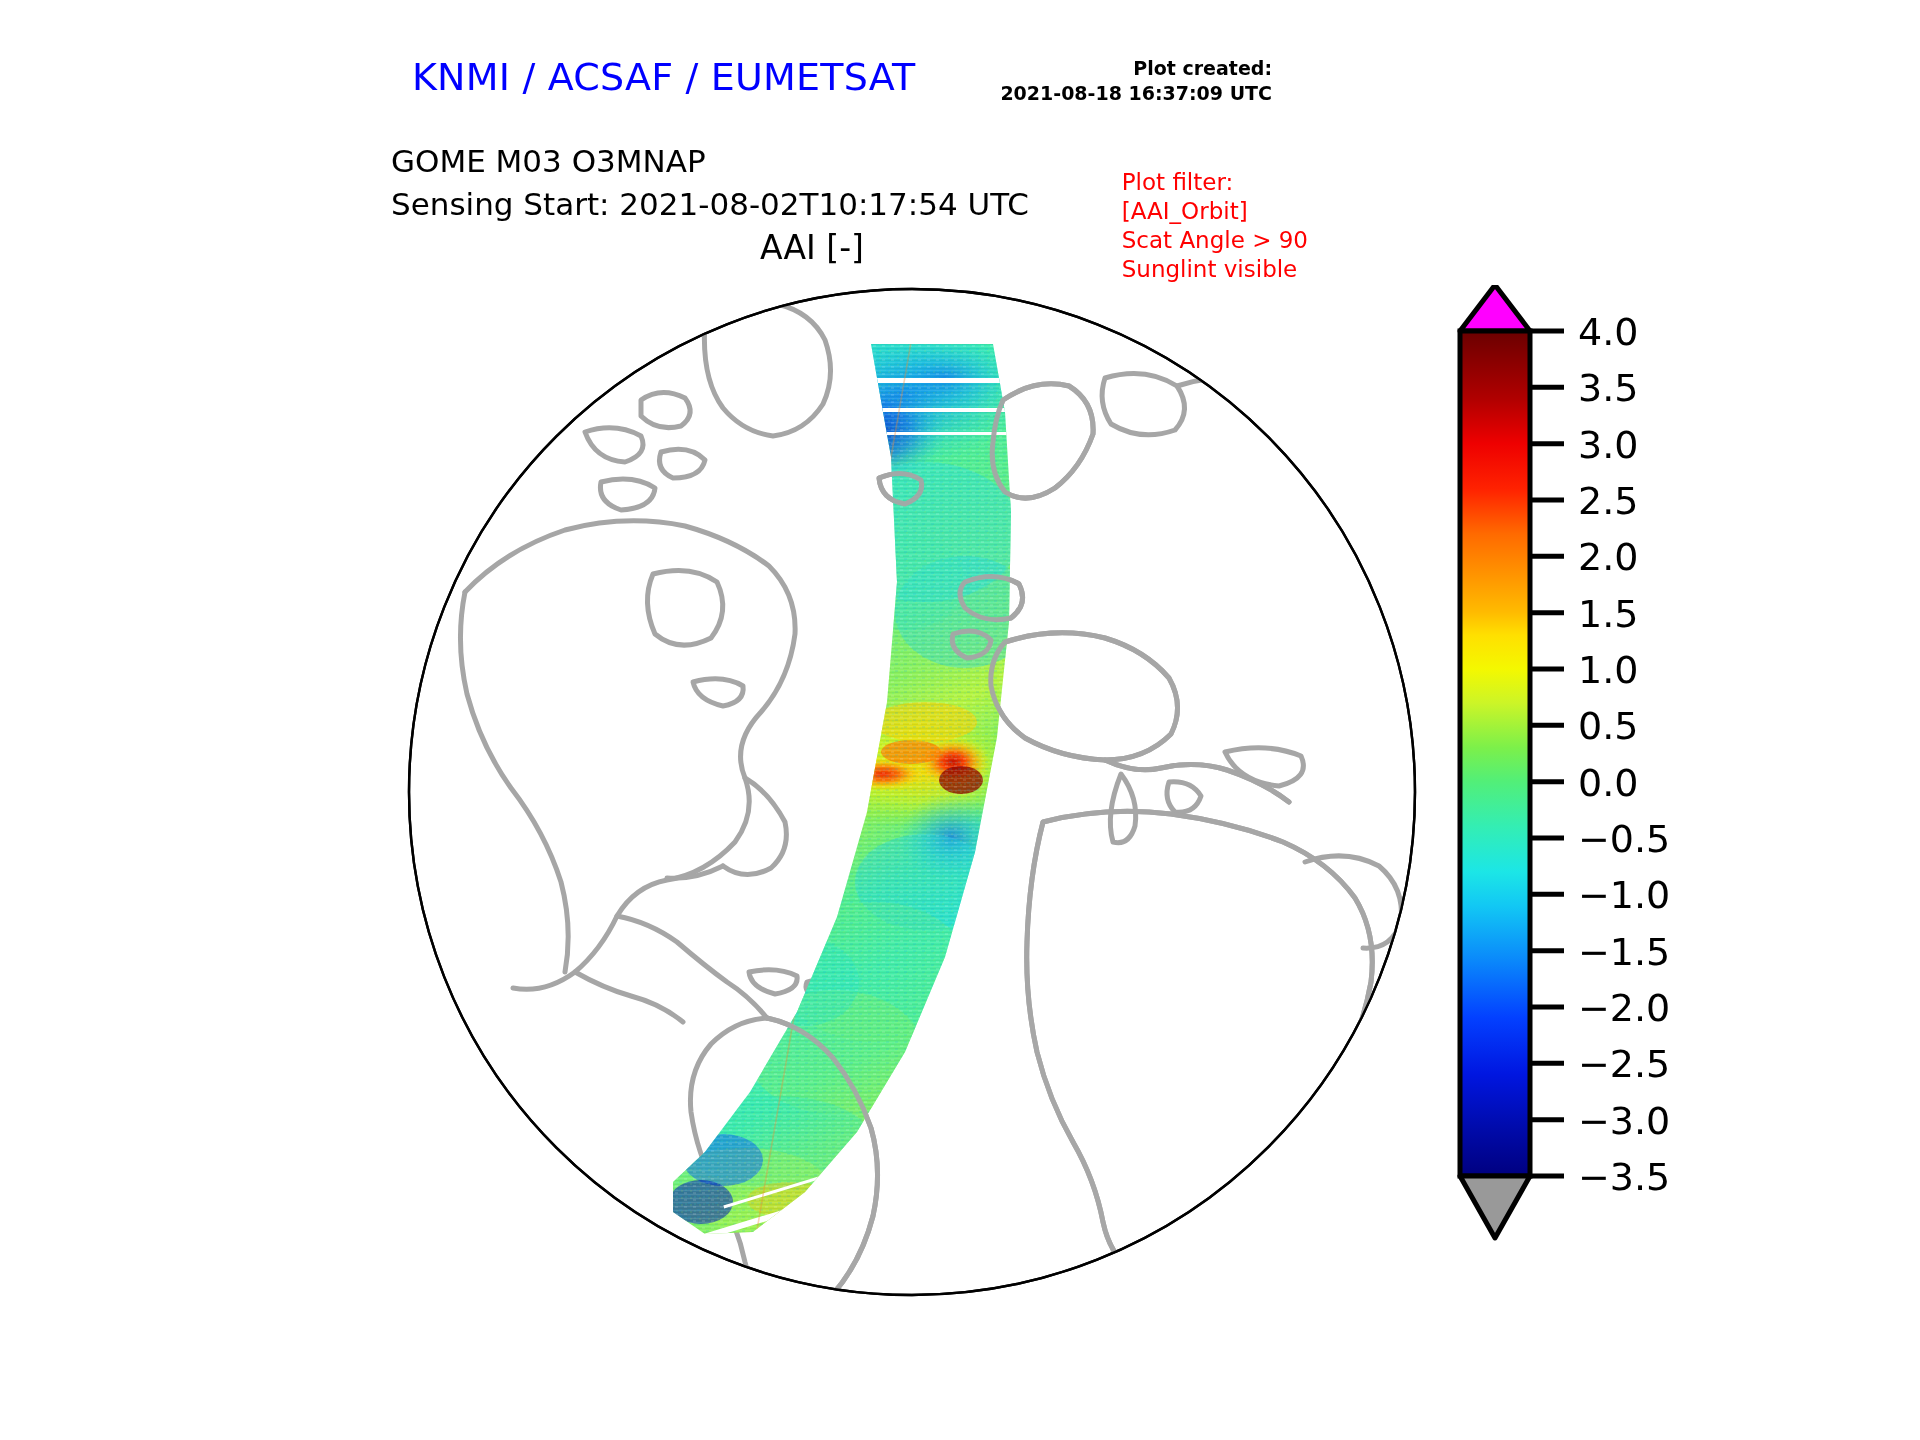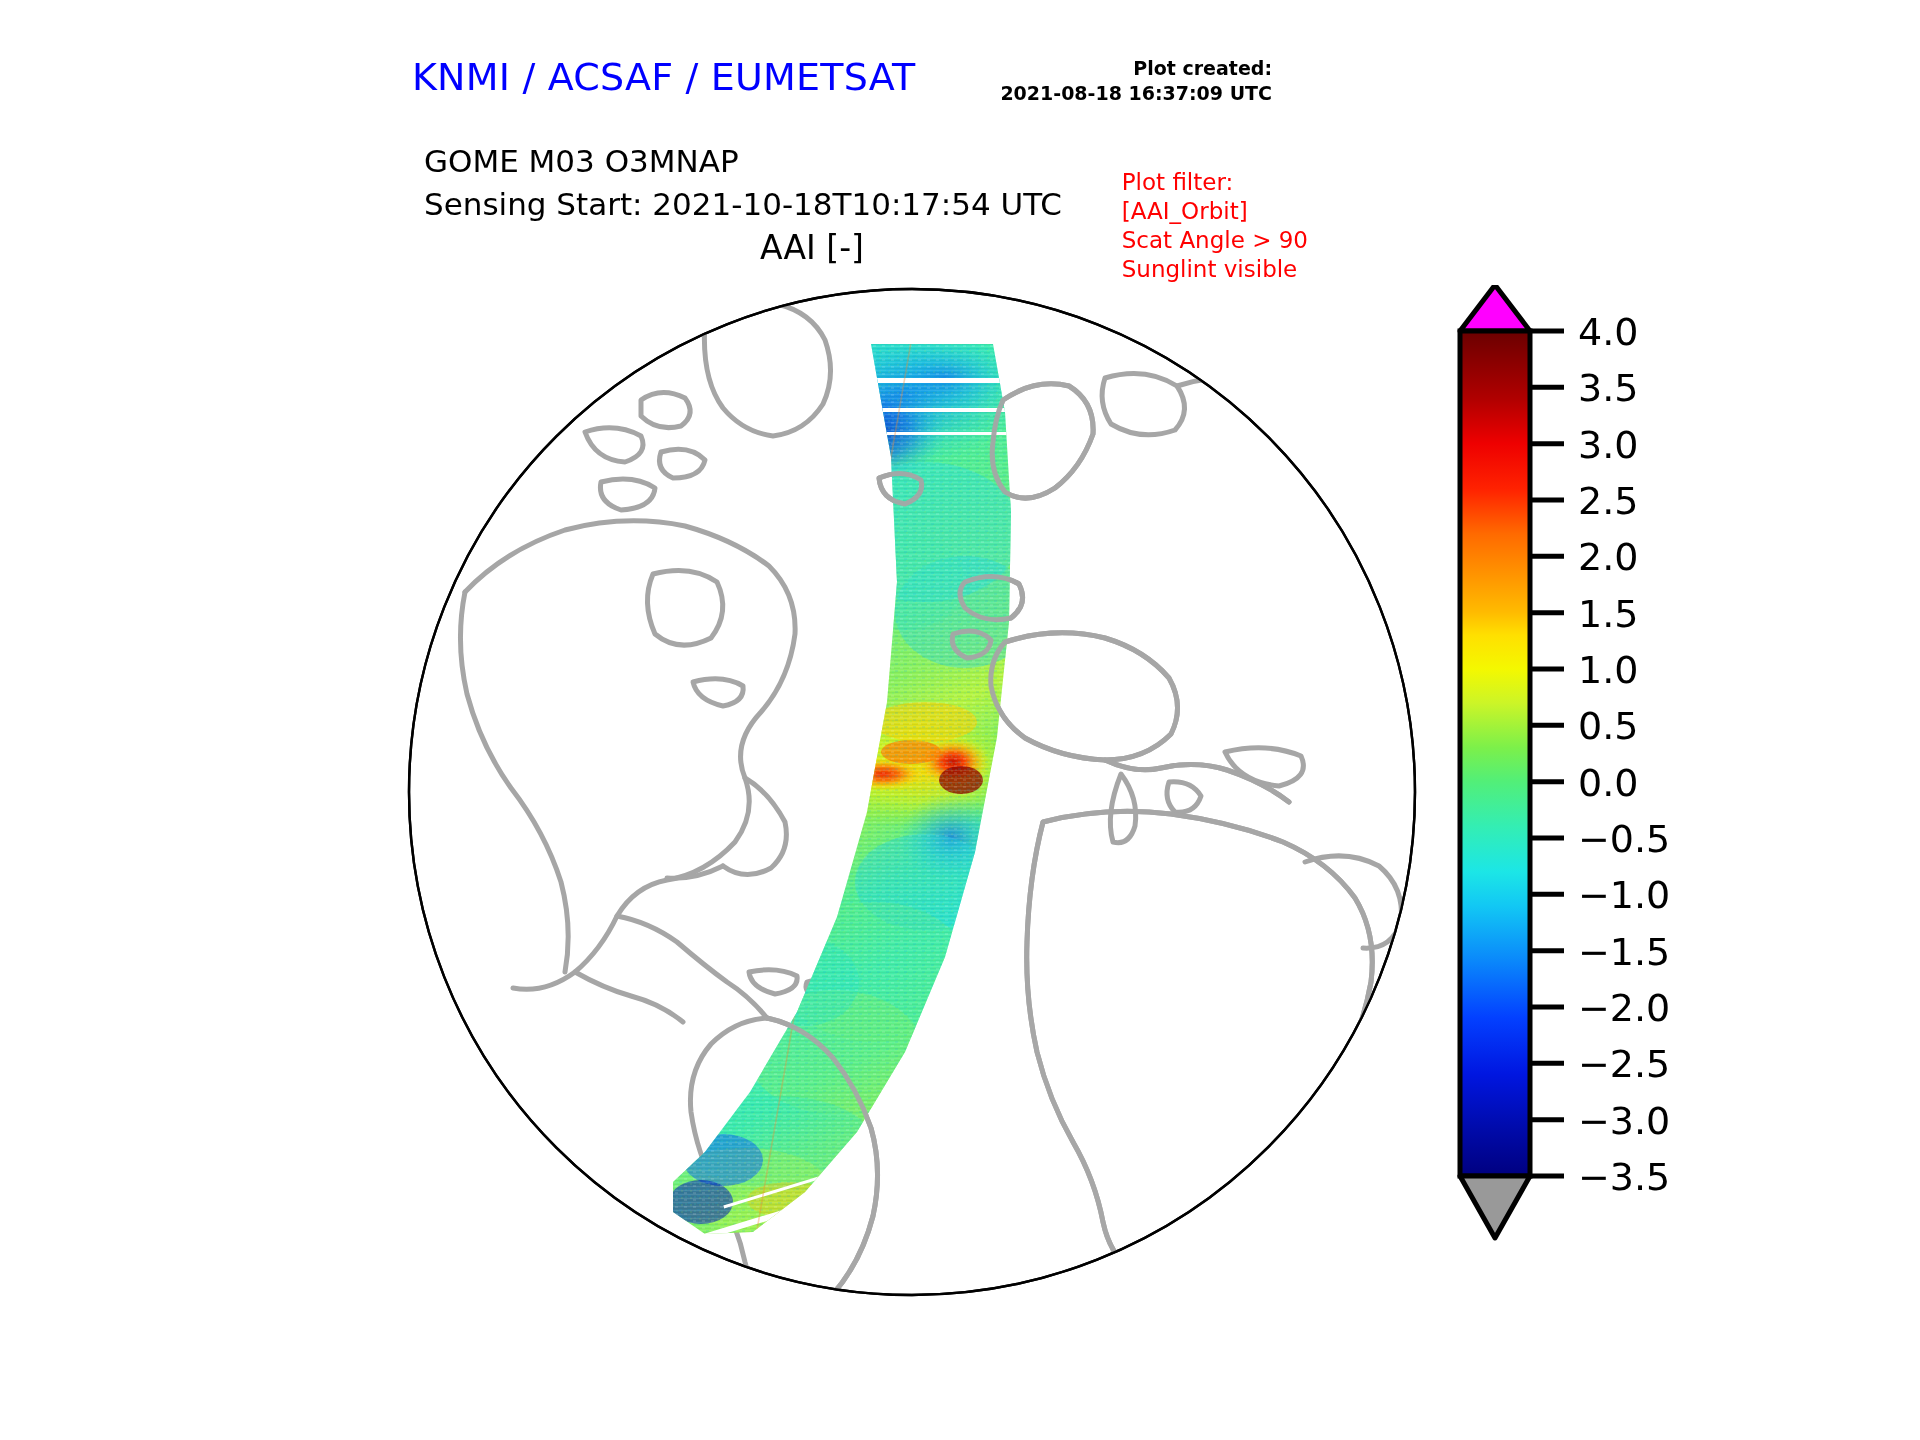--- a/index.html
+++ b/index.html
@@ -37,21 +37,21 @@
     top: 56px;
     text-align: right;
     font-size: 19px;
     line-height: 25px;
     color: #000000;
     white-space: nowrap;
     font-weight: bold;
   }
   .meta-block {
     position: absolute;
-    left: 424px;
+    left: 391px;
     top: 140px;
     font-size: 31px;
     line-height: 43px;
     color: #000000;
     white-space: nowrap;
   }
   .quantity-title {
     position: absolute;
     left: 412px;
     top: 228px;
@@ -111,21 +111,21 @@
 
   <div class="org-title">KNMI / ACSAF / EUMETSAT</div>
 
   <div class="created-block">
     <div>Plot created:</div>
     <div>2021-08-18 16:37:09 UTC</div>
   </div>
 
   <div class="meta-block">
     <div>GOME M03 O3MNAP</div>
-    <div>Sensing Start: 2021-10-18T10:17:54 UTC</div>
+    <div>Sensing Start: 2021-08-02T10:17:54 UTC</div>
   </div>
 
   <div class="quantity-title">AAI [-]</div>
 
   <div class="filter-block">
     <div>Plot filter:</div>
     <div>[AAI_Orbit]</div>
     <div>Scat Angle &gt; 90</div>
     <div>Sunglint visible</div>
   </div>

